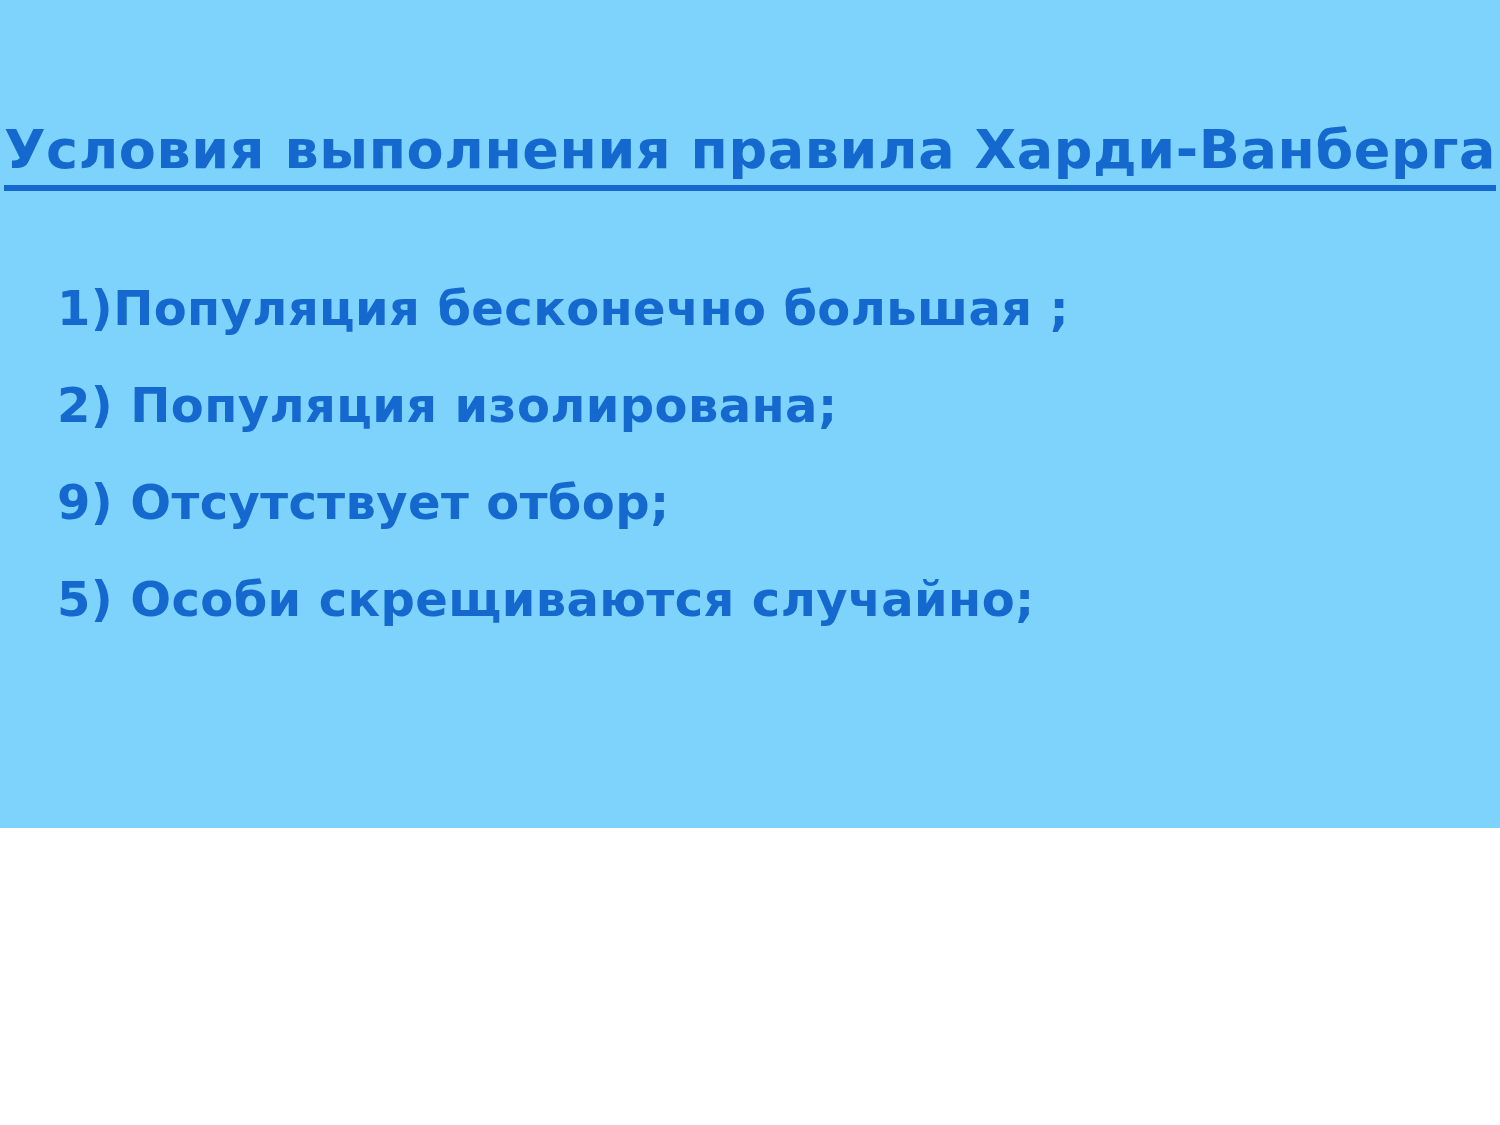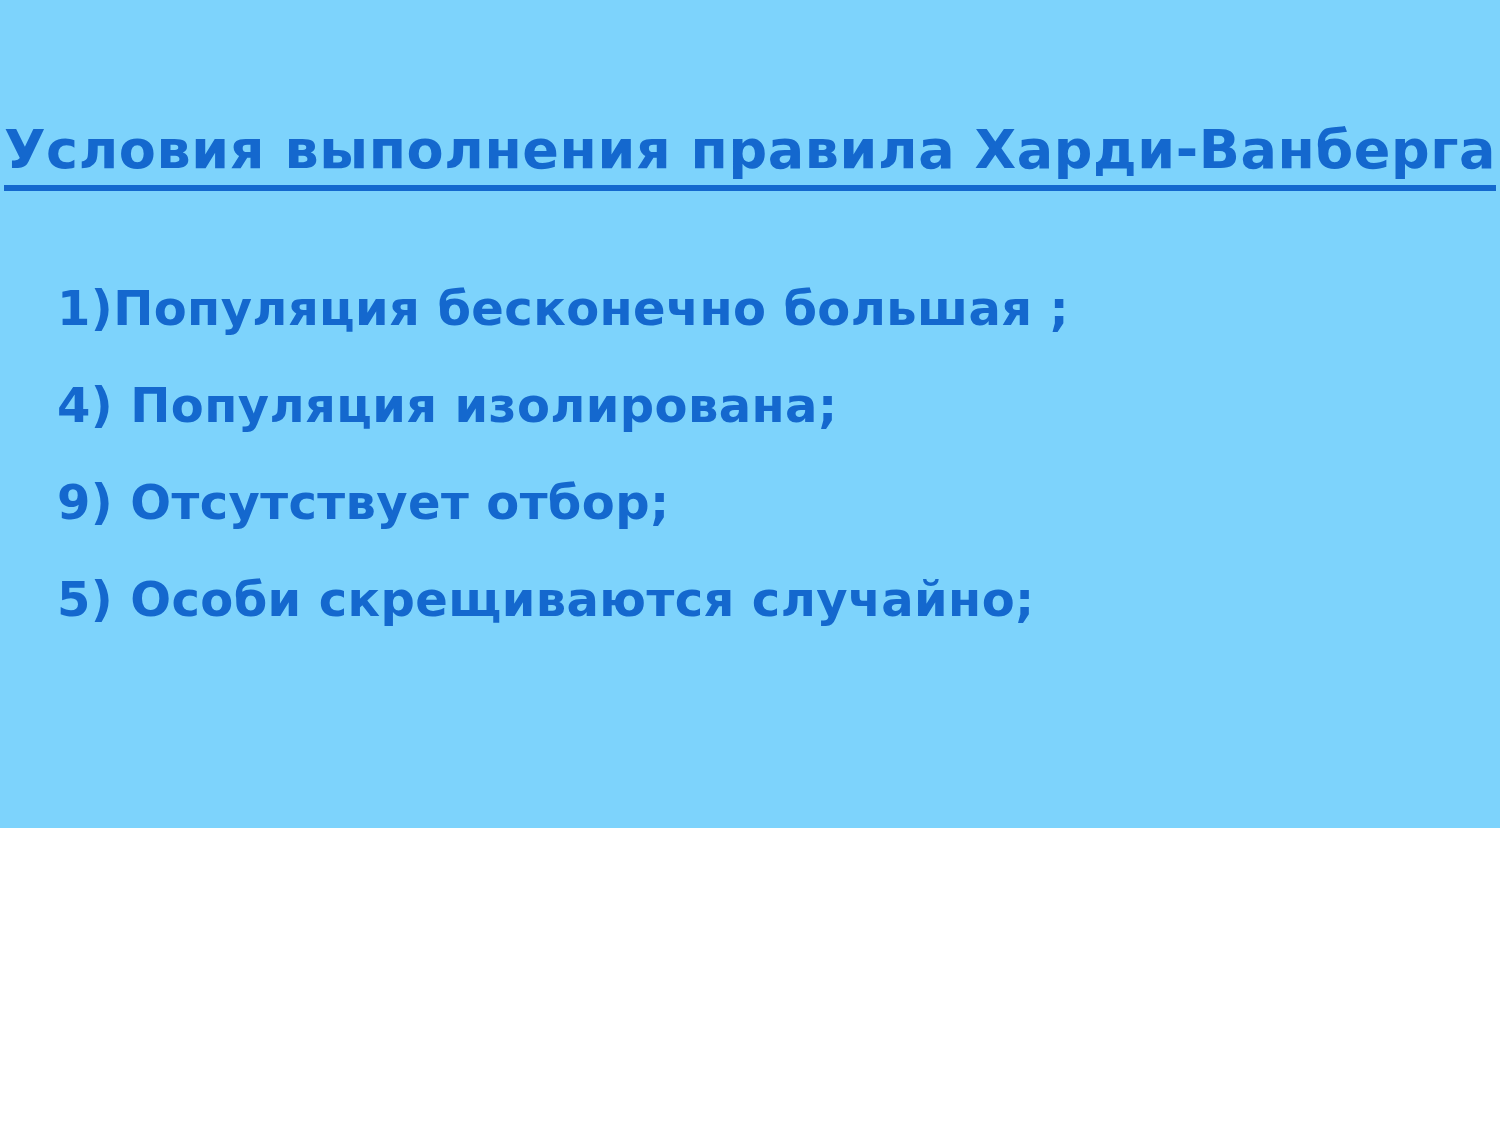--- a/index.html
+++ b/index.html
@@ -72,18 +72,18 @@
 <body>
 
 <div class="slide">
 
   <div class="title-block">
     <h1 class="slide-title">Условия выполнения правила Харди-Ванберга</h1>
   </div>
 
   <ul class="body-list">
     <li>1)Популяция бесконечно большая ;</li>
-    <li>4) Популяция изолирована;</li>
+    <li>2) Популяция изолирована;</li>
     <li>9) Отсутствует отбор;</li>
     <li>5) Особи скрещиваются случайно;</li>
   </ul>
 
 </div>
 
 </body></html>

